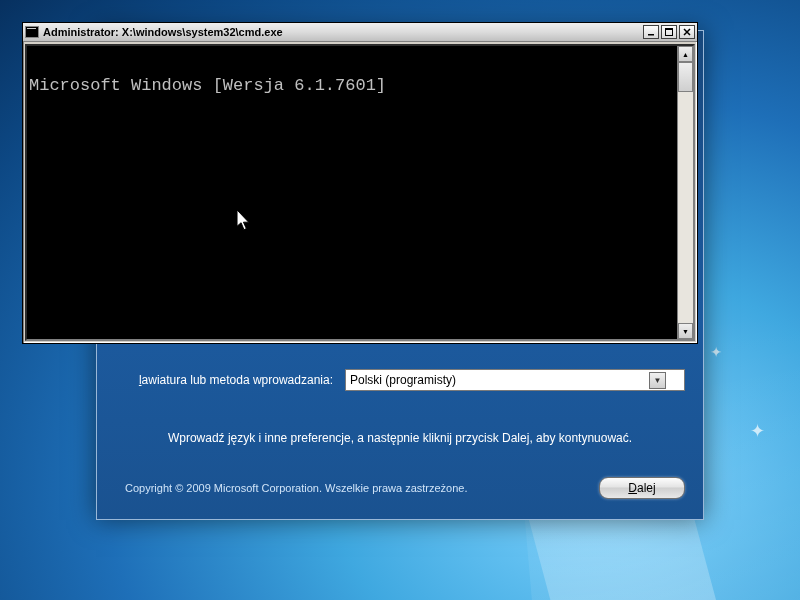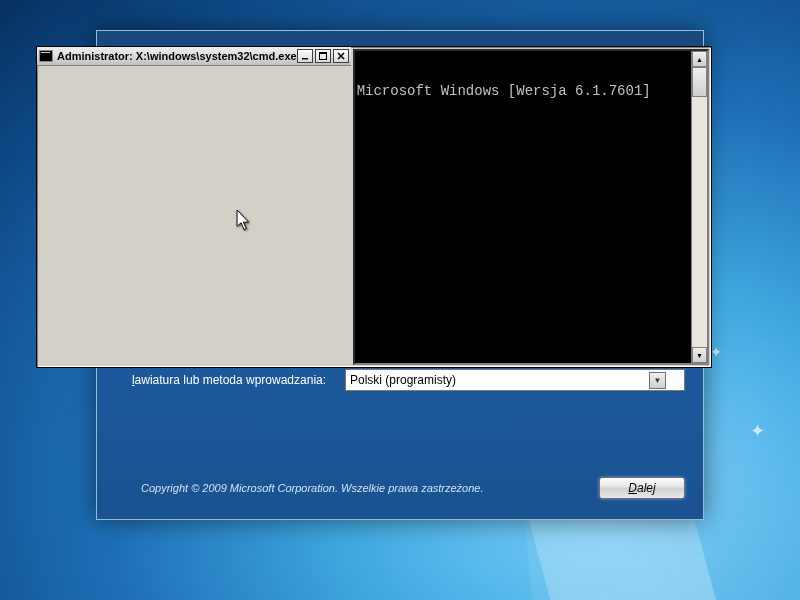--- a/index.html
+++ b/index.html
@@ -24,59 +24,59 @@
       width: 608px; height: 490px;
       background: linear-gradient(to bottom, #18487c 0%, #1a5290 30%, #1c5a9e 60%, #1a5290 100%);
       border: 1px solid #9ab8d8;
       box-shadow: 0 0 25px rgba(0,0,0,0.5);
     }
     .form-area {
       position: absolute; left: 18px; right: 18px; top: 338px;
       color: white; font-size: 12px;
     }
     .form-row { display: flex; align-items: center; margin-bottom: 10px; }
-    .form-label { width: 230px; text-align: center; padding-right: 2px; }
+    .form-label { width: 230px; text-align: right; padding-right: 12px; }
     .form-label u { text-decoration: underline; }
     .form-select {
       flex: 1; height: 22px;
       background: white; border: 1px solid #7a7a7a;
       display: flex; align-items: center; justify-content: space-between;
       padding: 0 18px 0 4px; font-size: 12px; color: #000;
     }
     .dropdown-btn {
       width: 17px; height: 17px;
       background: linear-gradient(to bottom, #f0f0f0, #cfcfcf);
       border: 1px solid #707070;
       display: flex; align-items: center; justify-content: center;
       font-size: 8px; color: #333;
     }
     .instruction { text-align: center; margin-top: 40px; font-size: 12px; }
     .footer-row {
-      position: absolute; left: 44px; right: 18px; bottom: 20px;
+      position: absolute; left: 28px; right: 18px; bottom: 20px;
       display: flex; align-items: center; justify-content: space-between;
-      color: #d0e4f8; font-size: 11px; font-style: italic;
+      color: #d0e4f8; font-size: 11px;
     }
     .next-btn {
       width: 86px; height: 22px;
       background: linear-gradient(to bottom, #fdfdfd, #e4e4e4 45%, #cfcfcf 50%, #e8e8e8);
-      border: 1px solid #707070; border-radius: 3px;
+      border: 1px solid #707070; border-radius: 9px;
       font-size: 12px; color: #000;
       display: flex; align-items: center; justify-content: center;
       box-shadow: 0 0 3px rgba(255,255,255,0.4);
     }
     .next-btn u { text-decoration: underline; }
 
     
     .cmd-window {
-      position: absolute; left: 36px; top: 22px;
+      position: absolute; left: 22px; top: 22px;
       width: 676px; height: 322px;
       background: #d4d0c8;
       border: 1px solid #000;
       box-shadow: 1px 1px 0 #808080 inset, -1px -1px 0 #fff inset;
-      display: flex; flex-direction: row; margin-top: 24px;
+      display: flex; flex-direction: column;
     }
     .cmd-titlebar {
       height: 19px;
       background: linear-gradient(to bottom, #eeeeee 0%, #dcdcdc 50%, #c0c0c0 100%);
       border-bottom: 1px solid #808080;
       display: flex; align-items: center;
       padding: 0 2px;
       font-size: 11px; font-weight: bold; color: #000;
     }
     .cmd-icon {
@@ -100,21 +100,21 @@
     .cmd-body {
       flex: 1; margin: 2px;
       border: 2px inset #808080;
       background: #000;
       position: relative;
       overflow: hidden;
     }
     .terminal-text {
       position: absolute; left: 2px; top: 0px; right: 16px;
       font-family: "Courier New", monospace;
-      font-size: 14px; line-height: 16px;
+      font-size: 17px; line-height: 16px;
       color: #c0c0c0;
       white-space: pre;
     }
     .term-row { display: block; }
     .cursor {
       display: inline-block; width: 8px; height: 2px;
       background: #c0c0c0; vertical-align: bottom;
       margin-bottom: 1px;
     }
     .scrollbar-v {
@@ -146,20 +146,21 @@
 
 <div class="setup-window">
   <div class="form-area">
     <div class="form-row">
       <span class="form-label"><u>l</u><span>awiatura lub metoda wprowadzania:</span></span>
       <div class="form-select">
         <span>Polski (programisty)</span>
         <span class="dropdown-btn">▼</span>
       </div>
     </div>
+    <div class="instruction">Wprowadź język i inne preferencje, a następnie kliknij przycisk Dalej, aby kontynuować.</div>
   </div>
   <div class="footer-row">
     <span>Copyright © 2009 Microsoft Corporation. Wszelkie prawa zastrzeżone.</span>
     <div class="next-btn">
       <span><u>D</u><span>alej</span></span>
     </div>
   </div>
 </div>
 
 <div class="cmd-window">

